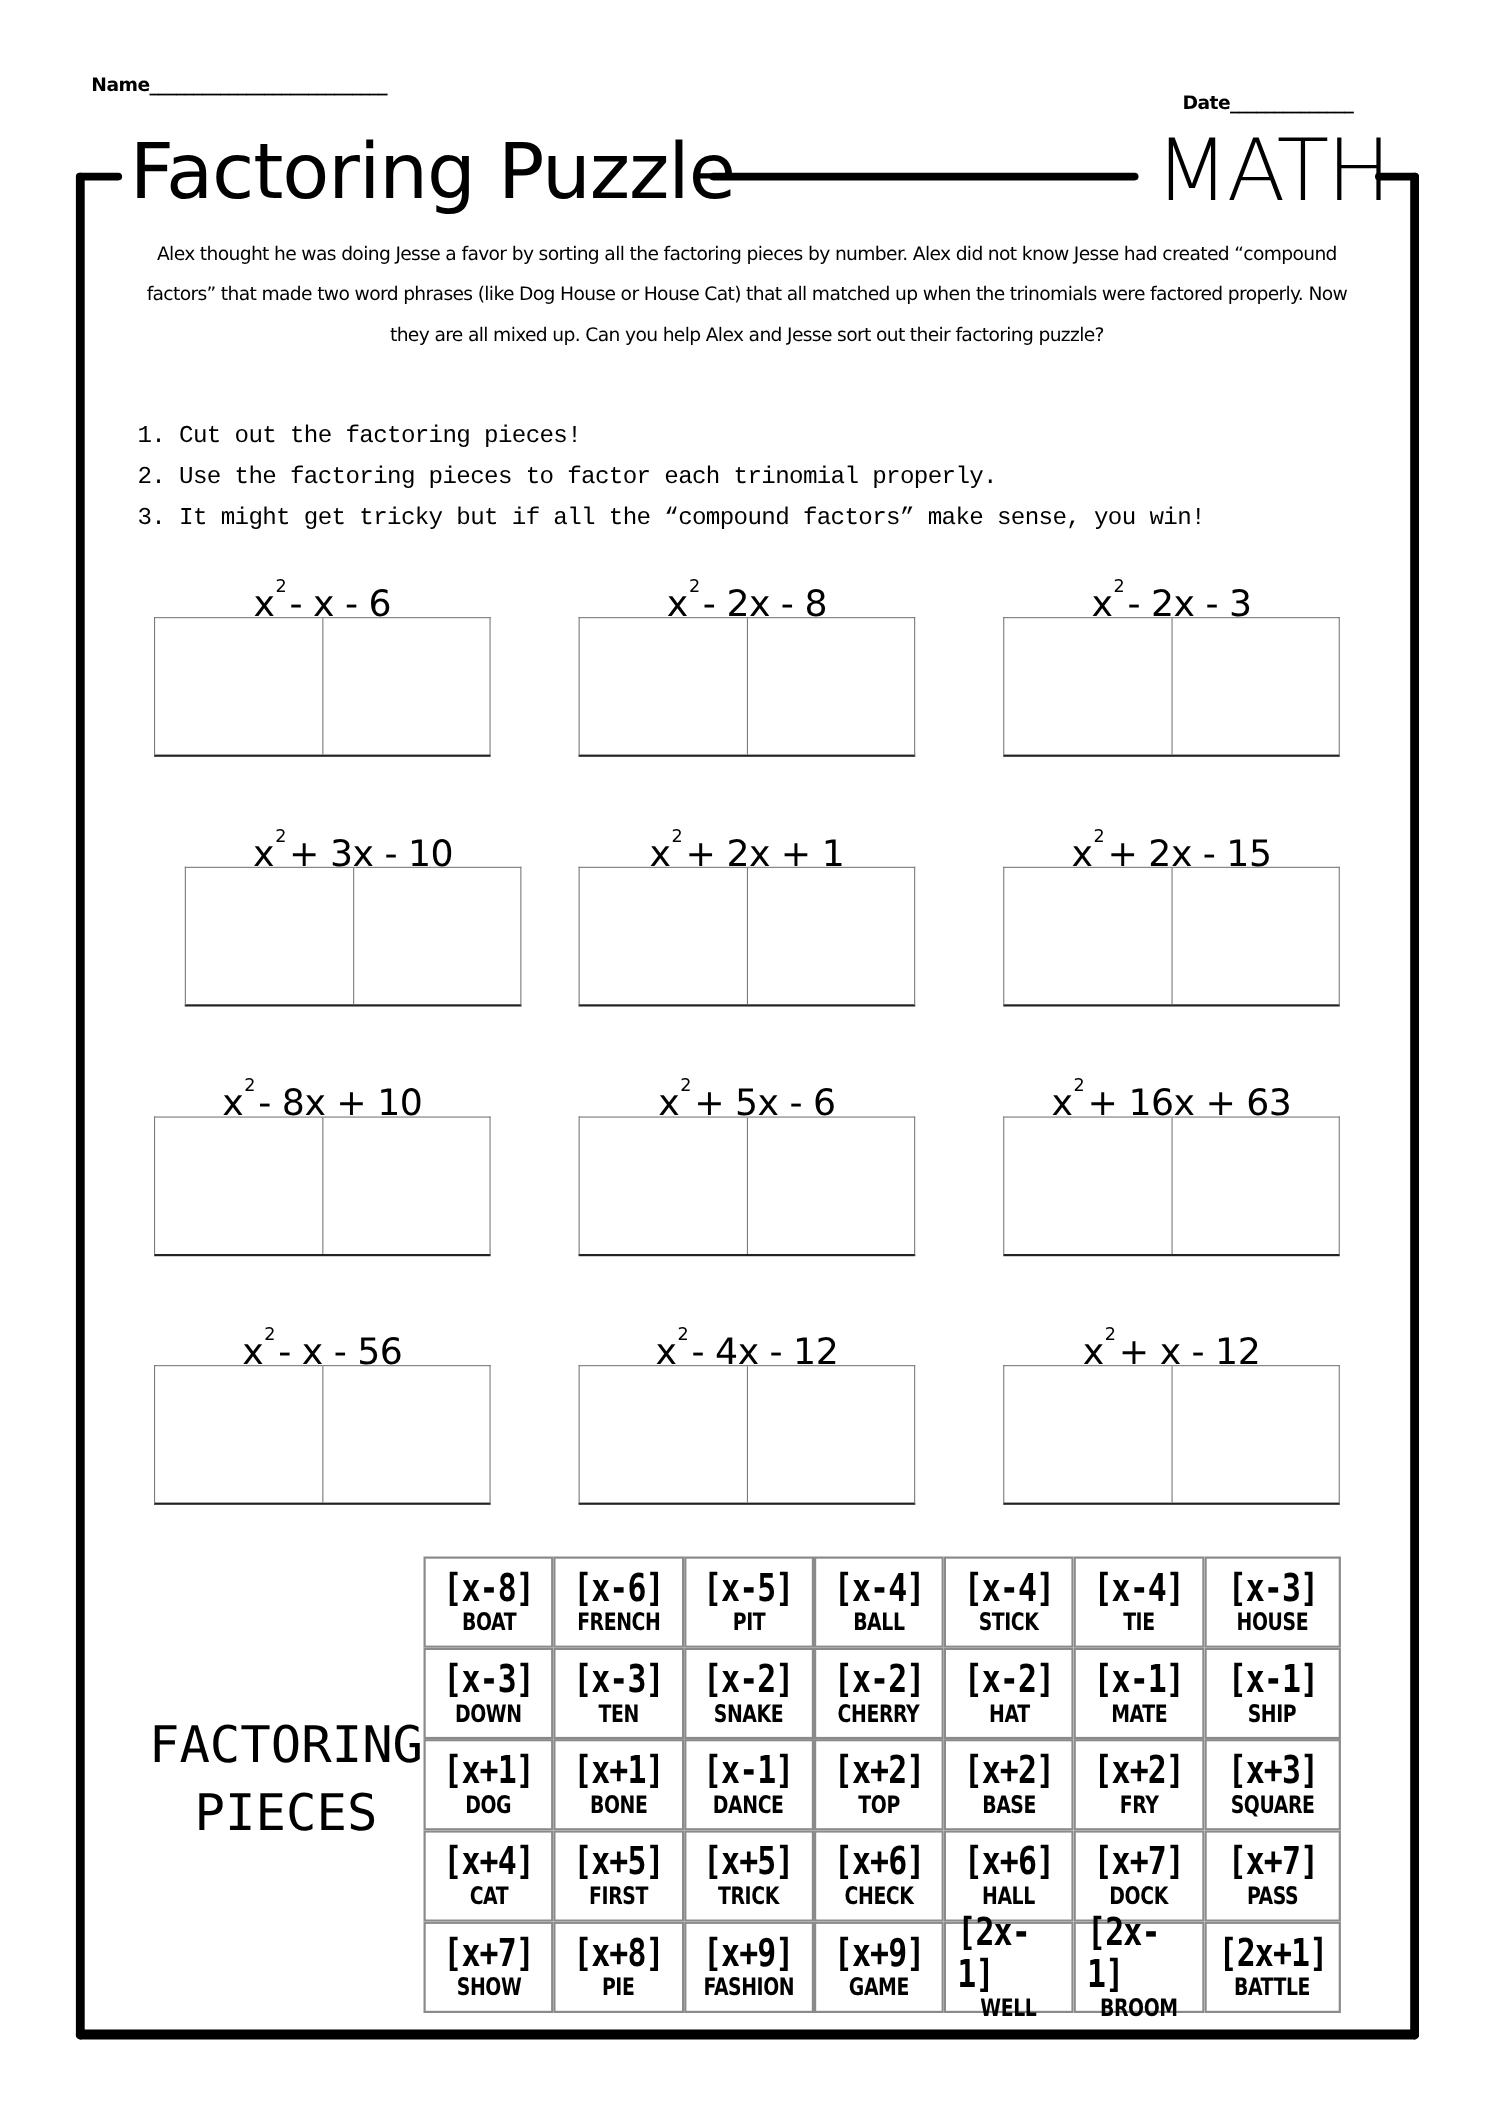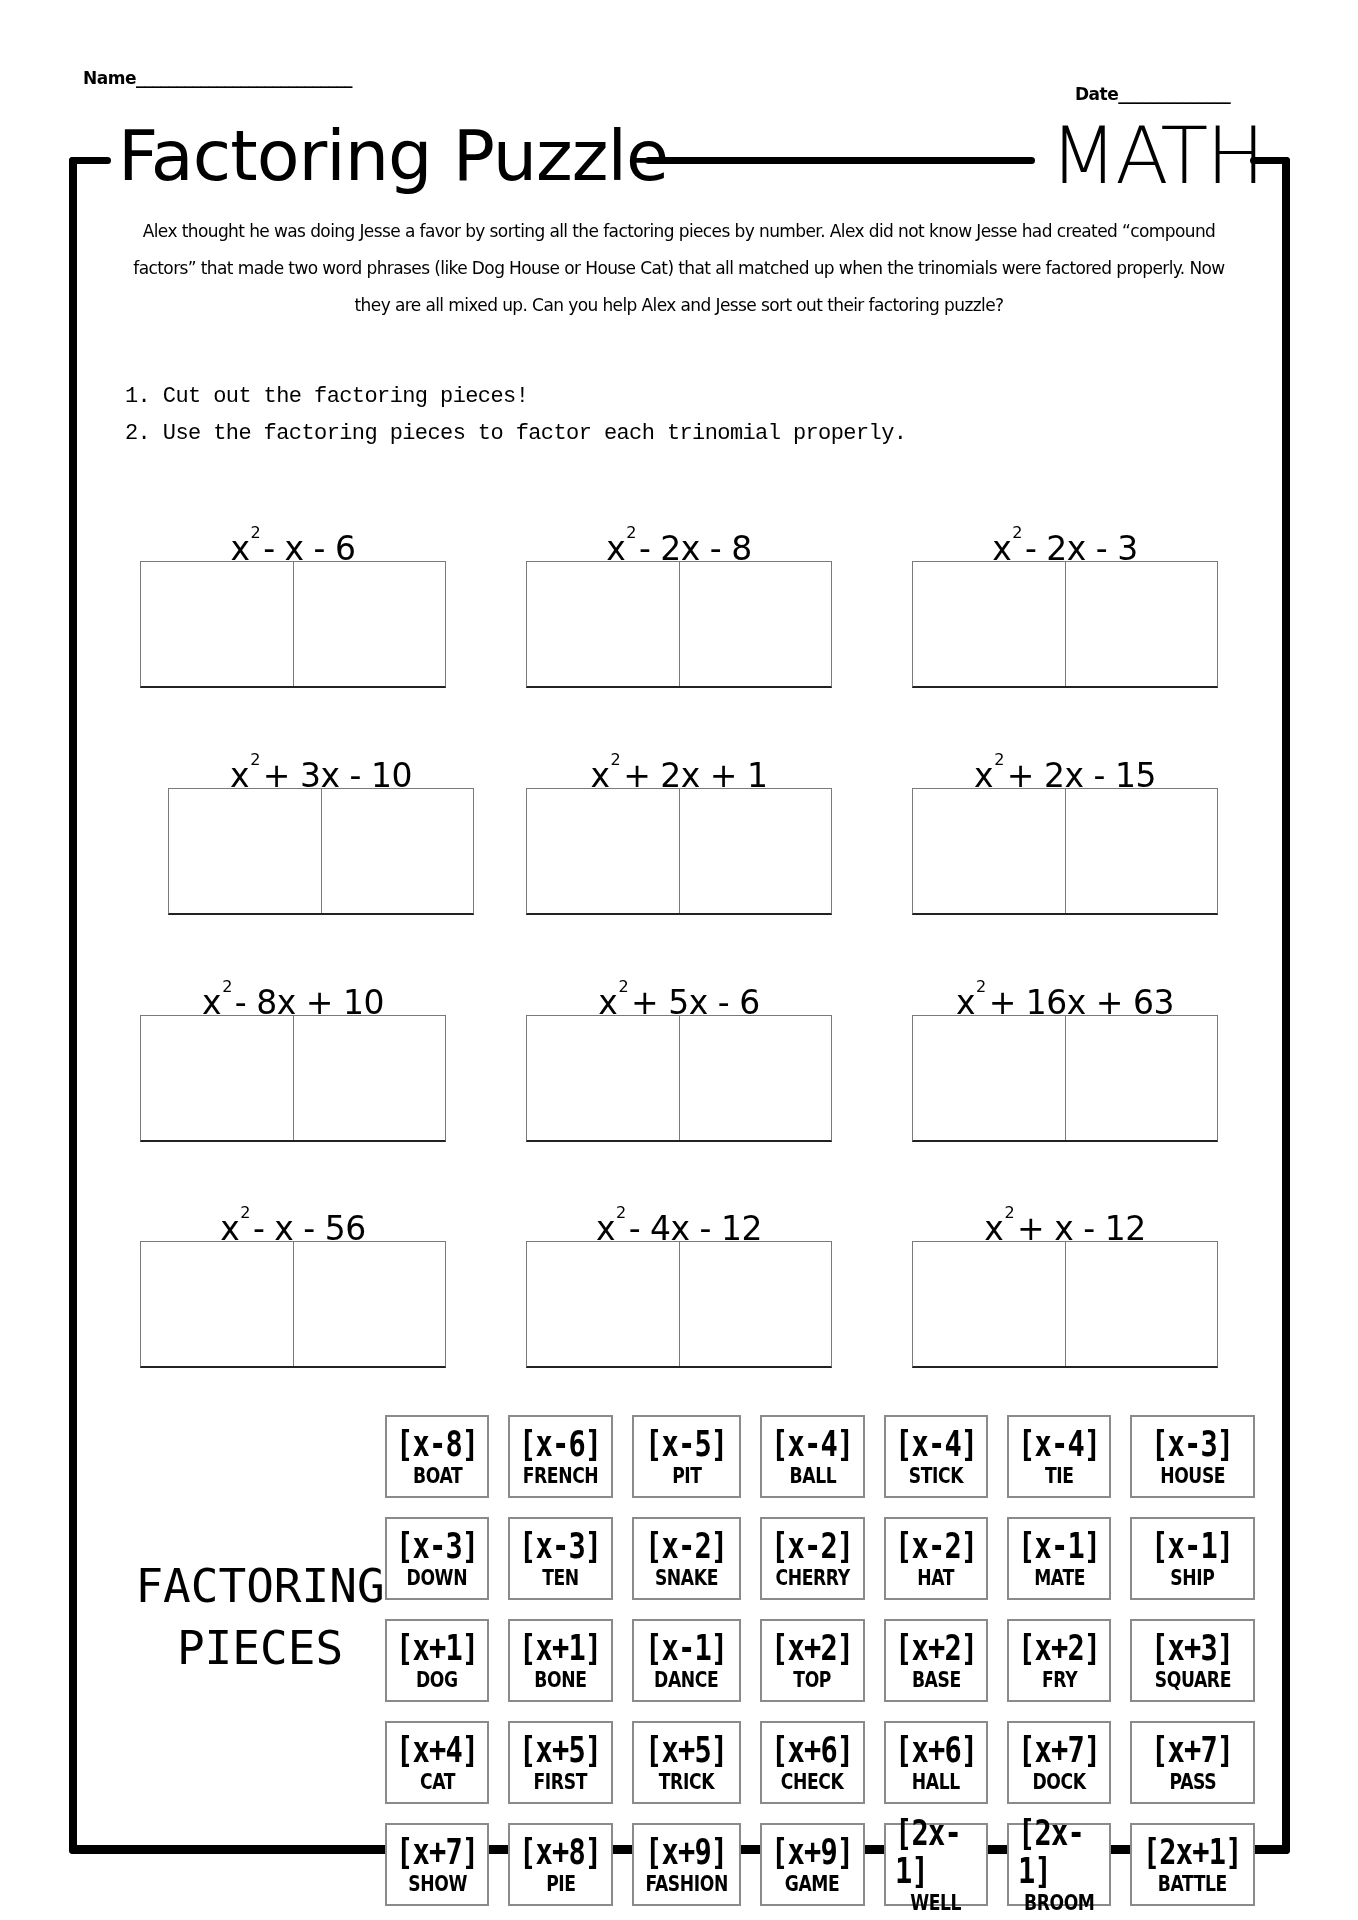--- a/index.html
+++ b/index.html
@@ -22,21 +22,21 @@
 
     .problem { position: absolute; width: 306px; }
     .problem .label { text-align: center; font-family: "DejaVu Sans", sans-serif; font-size: 33px; height: 44px; line-height: 44px; letter-spacing: -0.5px; }
     .problem .label sup { font-size: 16px; vertical-align: 22px; margin-left: 1px; margin-right: 3px; }
     .problem .boxes { display: flex; height: 127px; border: 1.5px solid #7a7a7a; border-bottom: 2px solid #222; box-sizing: border-box; margin-top: 6px; }
     .problem .slot { flex: 1; }
     .problem .slot + .slot { border-left: 1.5px solid #7a7a7a; }
 
     #pieces-label { left: 132px; top: 1555px; width: 256px; text-align: center; font-family: "DejaVu Sans Mono", monospace; font-size: 46px; line-height: 62px; }
 
-    #pieces-grid { left: 385px; top: 1415px; width: 834px; display: grid; grid-template-columns: repeat(7, 1fr); grid-auto-rows: 83px; gap: 19px; }
+    #pieces-grid { left: 385px; top: 1415px; width: 834px; display: grid; grid-template-columns: repeat(7, 1fr); grid-auto-rows: 83px; gap: 0; }
     .piece { border: 2px solid #8a8a8a; box-sizing: border-box; display: flex; flex-direction: column; align-items: center; justify-content: center; background: #fff; }
     .piece .factor { font-family: "DejaVu Sans Mono", monospace; font-weight: bold; font-size: 35px; line-height: 38px; transform: scaleX(0.82); letter-spacing: -1px; }
     .piece .word { font-family: "DejaVu Sans", sans-serif; font-weight: bold; font-size: 22px; line-height: 26px; transform: scaleX(0.78); letter-spacing: -0.5px; }
   </style>
 </head>
 <body>
 
 <div id="name-field" class="abs hdr-field">Name___________________________</div>
 <div id="date-field" class="abs hdr-field">Date______________</div>
 
@@ -48,20 +48,21 @@
 <div class="frame-line" style="left:69px; top:1845px; width:1221px; height:9px;"></div>
 
 <div id="title" class="abs">Factoring Puzzle</div>
 <div id="math" class="abs">MATH</div>
 
 <div id="intro" class="abs">Alex thought he was doing Jesse a favor by sorting all the factoring pieces by number. Alex did not know Jesse had created “compound factors” that made two word phrases (like Dog House or House Cat) that all matched up when the trinomials were factored properly. Now they are all mixed up. Can you help Alex and Jesse sort out their factoring puzzle?</div>
 
 <div id="steps" class="abs">
   <div>1. Cut out the factoring pieces!</div>
   <div>2. Use the factoring pieces to factor each trinomial properly.</div>
+  <div>3. It might get tricky but if all the “compound factors” make sense, you win!</div>
 </div>
 
 <div id="problems">
     <div class="problem" style="left: 140px; top: 511px;">
       <div class="label"><span>x</span><sup>2</sup><span>- x - 6</span></div>
       <div class="boxes">
         <div class="slot"></div>
         <div class="slot"></div>
       </div>
     </div>

